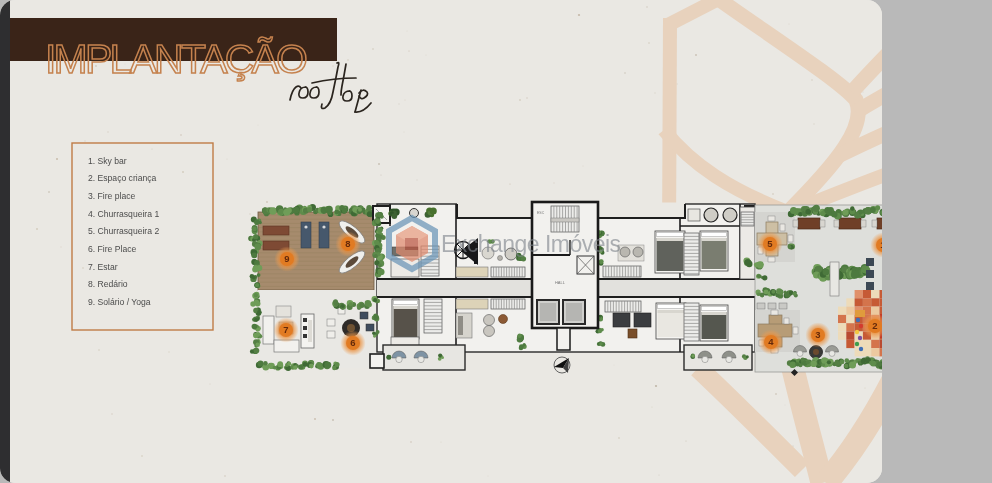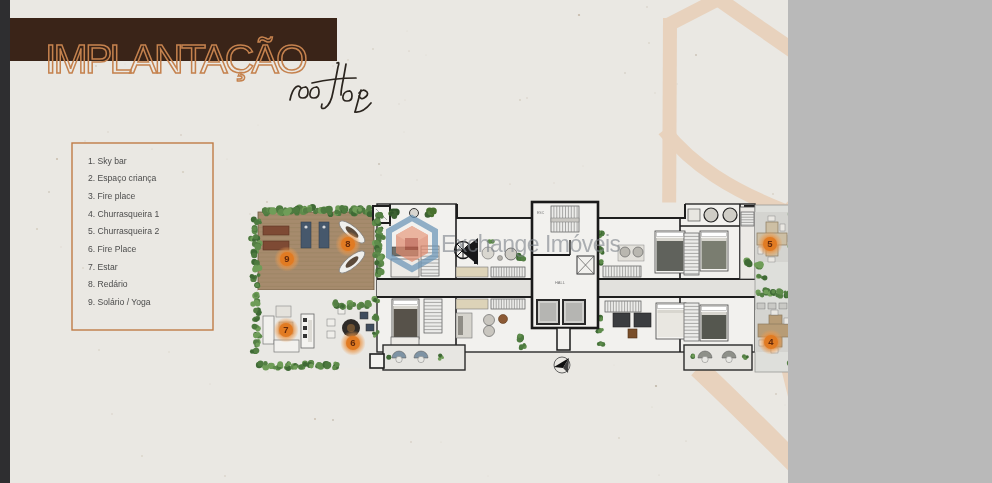--- a/index.html
+++ b/index.html
@@ -1,16 +1,16 @@
 <!DOCTYPE html>
 <html><head><meta charset="utf-8">
 <style>
 html,body{margin:0;padding:0;background:#b9b9b9;}
-#page{position:relative;width:788px;height:483px;overflow:hidden;background:#eae8e3;
-font-family:"Liberation Sans",sans-serif;}
+#page{position:relative;width:882px;height:483px;overflow:hidden;background:#eae8e3;
+font-family:"Liberation Sans",sans-serif;border-radius:15px;}
 </style></head><body>
 <div id="page">
 <svg width="992" height="483" viewBox="0 0 992 483">
 <defs>
 <radialGradient id="mglow">
 <stop offset="0%" stop-color="#e8822a" stop-opacity="0.95"></stop>
 <stop offset="45%" stop-color="#e8822a" stop-opacity="0.9"></stop>
 <stop offset="75%" stop-color="#eb9a4e" stop-opacity="0.5"></stop>
 <stop offset="100%" stop-color="#eb9a4e" stop-opacity="0"></stop>
 </radialGradient>

